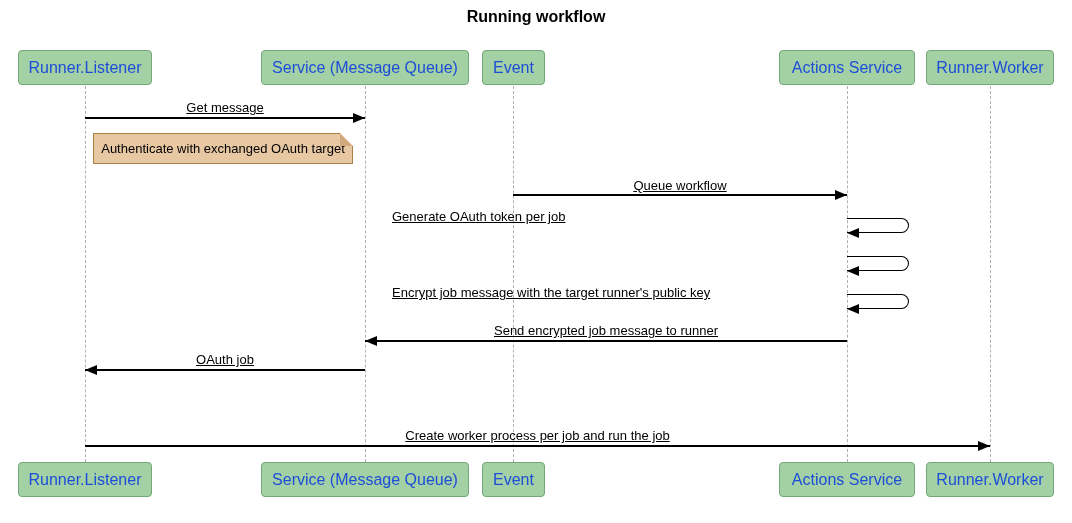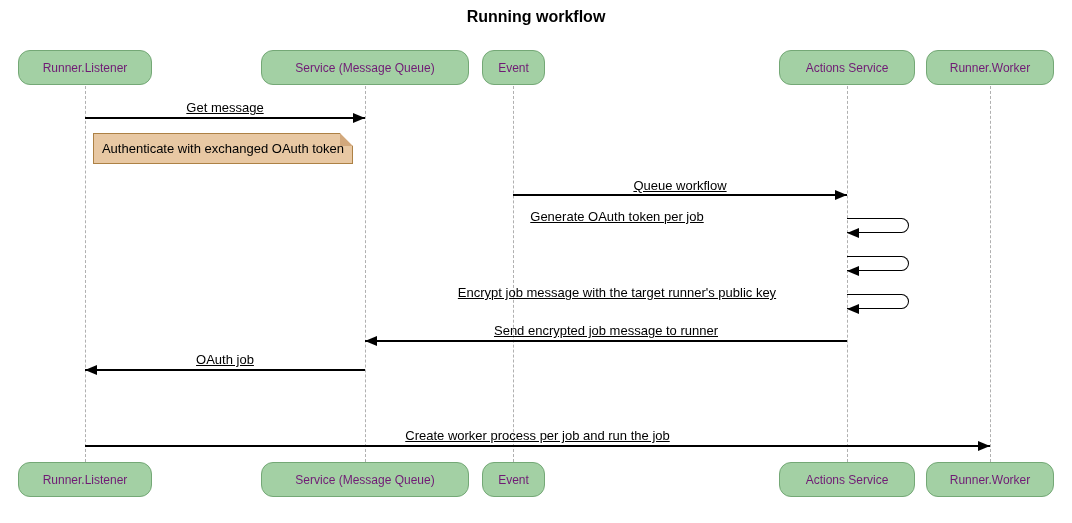--- a/index.html
+++ b/index.html
@@ -33,45 +33,45 @@
   .lifeline {
     position: absolute;
     top: 86px;
     height: 376px;
     width: 0;
     border-left: 1px dashed var(--lifeline);
   }
   .actor {
     position: absolute;
     height: 35px;
-    border-radius: 12px;
+    border-radius: 4px;
     background: var(--participant-fill);
     border: 1px solid var(--participant-border);
     display: flex;
     align-items: center;
     justify-content: center;
-    font-size: 12px;
-    color: #701a75;
+    font-size: 16px;
+    color: #1d4ed8;
     box-sizing: border-box;
     z-index: 3;
   }
   .actor.top { top: 50px; }
   .actor.bottom { top: 462px; }
   .msg-label {
     position: absolute;
     font-size: 13px;
     color: #000;
     text-align: center;
     line-height: 15px;
     white-space: nowrap;
     z-index: 2;
     background: transparent;
     text-decoration: underline;
   }
-  .msg-label.right-align { text-align: center; }
+  .msg-label.right-align { text-align: left; }
   .msg-line {
     position: absolute;
     height: 1.5px;
     background: var(--arrow);
     z-index: 1;
   }
   .arrowhead {
     position: absolute;
     width: 12px;
     height: 10px;
@@ -140,21 +140,21 @@
   <div class="actor top" style="left:261px;width:208px">Service (Message Queue)</div>
   <div class="actor top" style="left:482px;width:63px">Event</div>
   <div class="actor top" style="left:779px;width:136px">Actions Service</div>
   <div class="actor top" style="left:926px;width:128px">Runner.Worker</div>
 
   <div class="msg-label" style="left:85px;width:280px;top:100px">Get message</div>
   <div class="msg-line" style="left:85px;width:280px;top:117px"></div>
   <div class="arrowhead right" style="left:353px;top:113px"></div>
 
   <div class="note" style="left:93px;top:133px;width:260px">
-    <span>Authenticate with exchanged OAuth token</span>
+    <span>Authenticate with exchanged OAuth target</span>
     <span class="fold-flap"></span>
     <span class="fold-cut"></span>
   </div>
 
   <div class="msg-label" style="left:513px;width:334px;top:178px">Queue workflow</div>
   <div class="msg-line" style="left:513px;width:334px;top:194px"></div>
   <div class="arrowhead right" style="left:835px;top:190px"></div>
 
   <div class="msg-label right-align" style="left:392px;width:450px;top:209px">Generate OAuth token per job</div>
   <div class="self-loop" style="left:847px;top:218px"></div>

